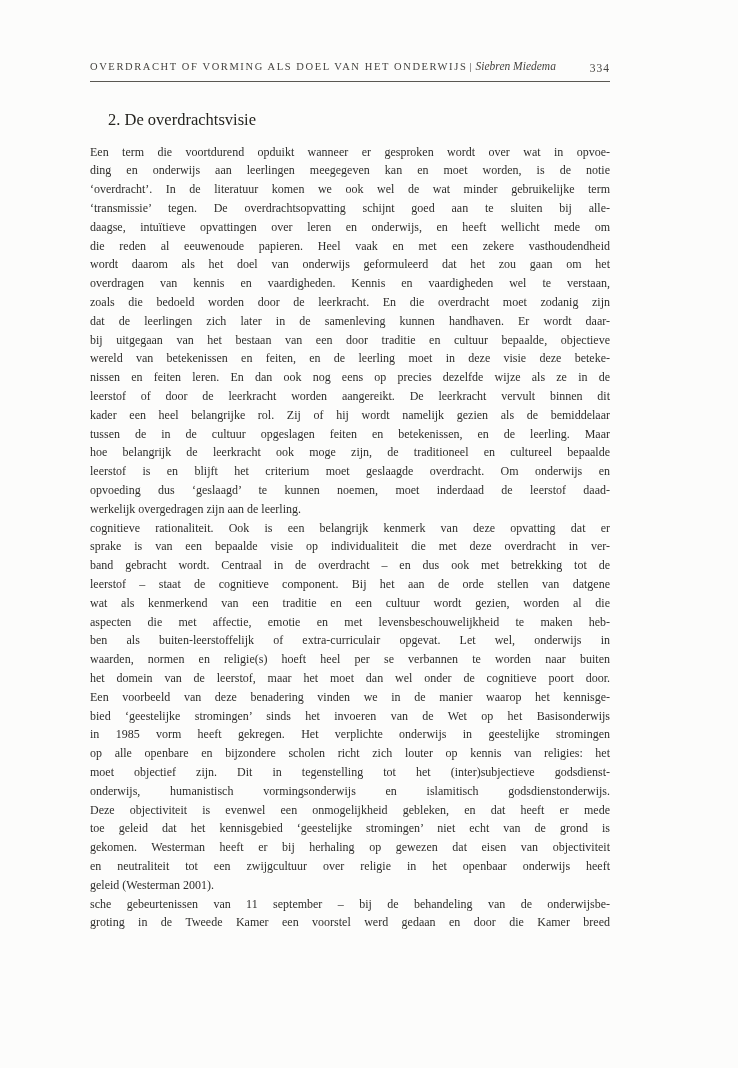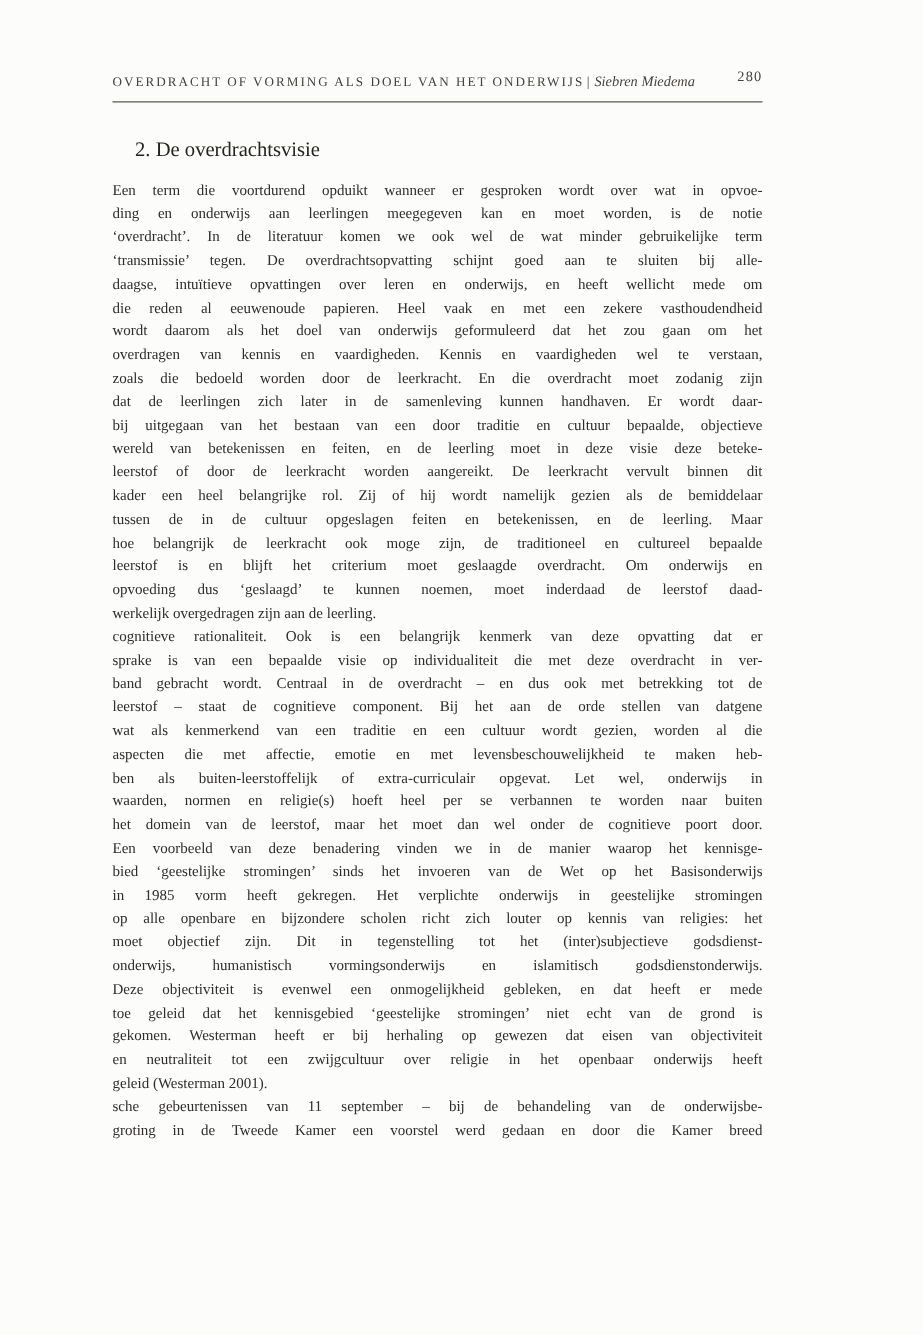--- a/index.html
+++ b/index.html
@@ -16,21 +16,21 @@
     color: #2e2d2b;
     overflow: hidden;
     box-sizing: border-box;
     padding: 0 128px 0 90px;
   }
   
   .running-header {
     margin-top: 56px;
     display: flex;
     justify-content: space-between;
-    align-items: flex-start;
+    align-items: flex-end;
   }
   .rh-left {
     white-space: nowrap;
   }
   .rh-title {
     font-size: 10.5px;
     letter-spacing: 1.6px;
     color: #45433f;
   }
   .rh-sep {
@@ -82,40 +82,41 @@
 </style>
 </head>
 <body>
 
 <div class="page">
 
   <div class="running-header">
     <div class="rh-left">
       <span class="rh-title">OVERDRACHT OF VORMING ALS DOEL VAN HET ONDERWIJS</span><span class="rh-sep">|</span><span class="rh-author">Siebren Miedema</span>
     </div>
-    <div class="rh-pagenum">280</div>
+    <div class="rh-pagenum">334</div>
   </div>
 
   <div class="header-rule"></div>
 
   <h2 class="section-heading">2. De overdrachtsvisie</h2>
 
   <div class="body-text" id="body-text">
       <div class="line">Een term die voortdurend opduikt wanneer er gesproken wordt over wat in opvoe-</div>
       <div class="line">ding en onderwijs aan leerlingen meegegeven kan en moet worden, is de notie</div>
       <div class="line">‘overdracht’. In de literatuur komen we ook wel de wat minder gebruikelijke term</div>
       <div class="line">‘transmissie’ tegen. De overdrachtsopvatting schijnt goed aan te sluiten bij alle-</div>
       <div class="line">daagse, intuïtieve opvattingen over leren en onderwijs, en heeft wellicht mede om</div>
       <div class="line">die reden al eeuwenoude papieren. Heel vaak en met een zekere vasthoudendheid</div>
       <div class="line">wordt daarom als het doel van onderwijs geformuleerd dat het zou gaan om het</div>
       <div class="line">overdragen van kennis en vaardigheden. Kennis en vaardigheden wel te verstaan,</div>
       <div class="line">zoals die bedoeld worden door de leerkracht. En die overdracht moet zodanig zijn</div>
       <div class="line">dat de leerlingen zich later in de samenleving kunnen handhaven. Er wordt daar-</div>
       <div class="line">bij uitgegaan van het bestaan van een door traditie en cultuur bepaalde, objectieve</div>
       <div class="line">wereld van betekenissen en feiten, en de leerling moet in deze visie deze beteke-</div>
+      <div class="line">nissen en feiten leren. En dan ook nog eens op precies dezelfde wijze als ze in de</div>
       <div class="line">leerstof of door de leerkracht worden aangereikt. De leerkracht vervult binnen dit</div>
       <div class="line">kader een heel belangrijke rol. Zij of hij wordt namelijk gezien als de bemiddelaar</div>
       <div class="line">tussen de in de cultuur opgeslagen feiten en betekenissen, en de leerling. Maar</div>
       <div class="line">hoe belangrijk de leerkracht ook moge zijn, de traditioneel en cultureel bepaalde</div>
       <div class="line">leerstof is en blijft het criterium moet geslaagde overdracht. Om onderwijs en</div>
       <div class="line">opvoeding dus ‘geslaagd’ te kunnen noemen, moet inderdaad de leerstof daad-</div>
       <div class="line endline">werkelijk overgedragen zijn aan de leerling.</div>
       <div class="line">cognitieve rationaliteit. Ook is een belangrijk kenmerk van deze opvatting dat er</div>
       <div class="line">sprake is van een bepaalde visie op individualiteit die met deze overdracht in ver-</div>
       <div class="line">band gebracht wordt. Centraal in de overdracht – en dus ook met betrekking tot de</div>

